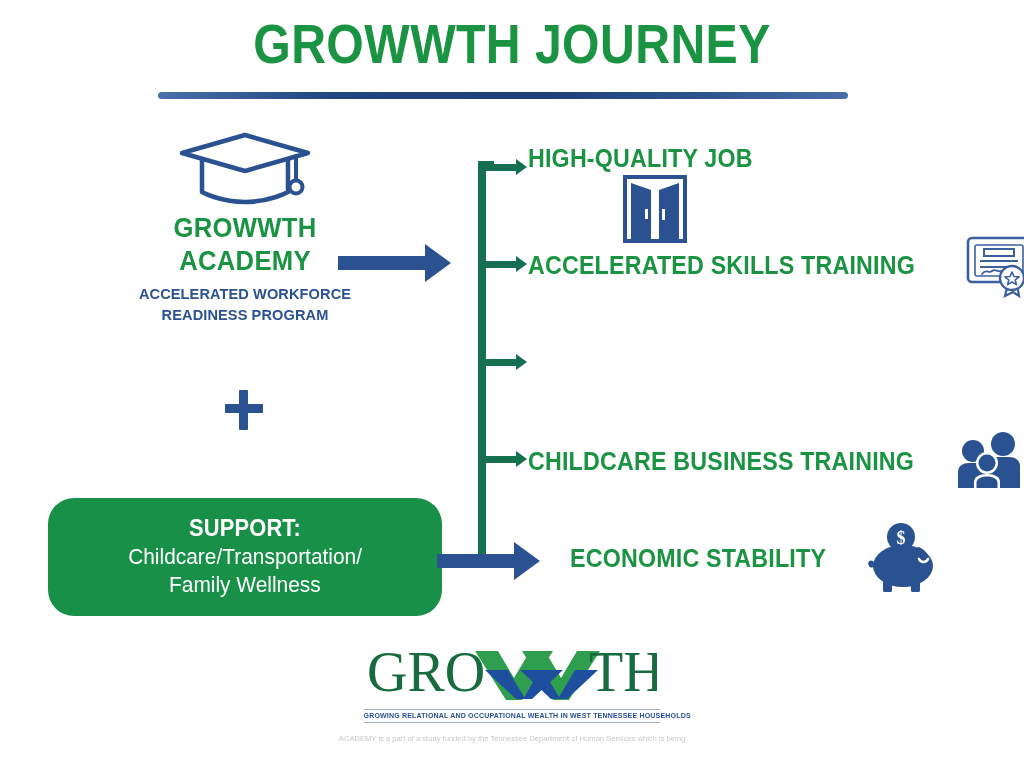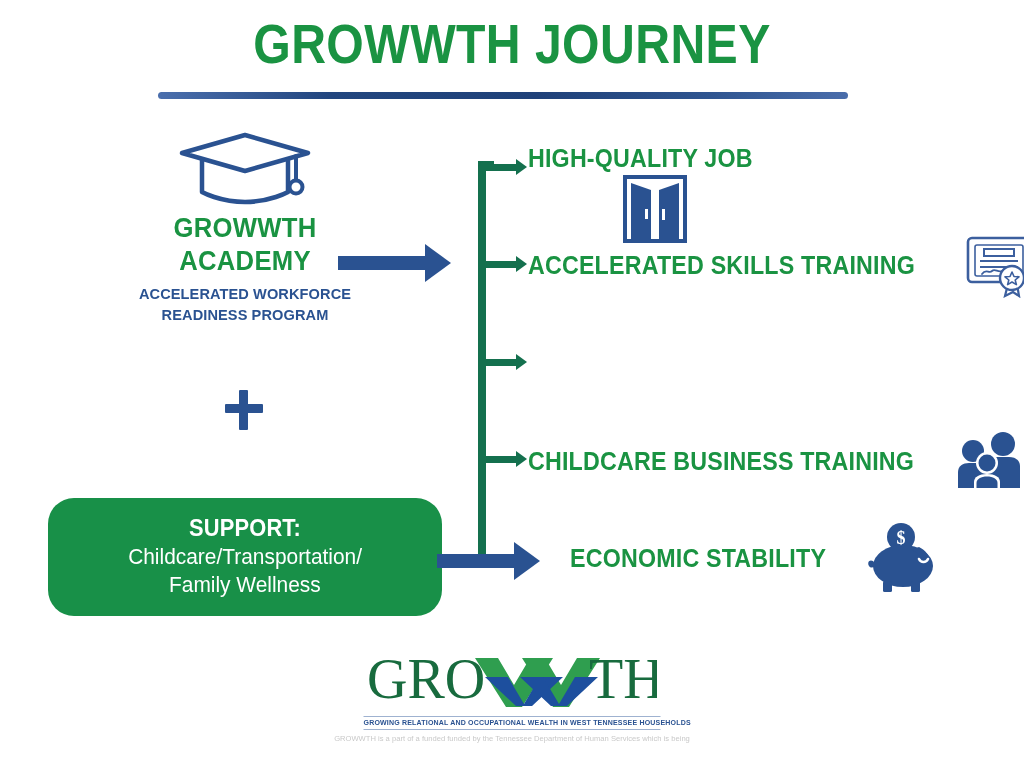--- a/index.html
+++ b/index.html
@@ -211,21 +211,20 @@
     position: absolute;
     left: 0;
     top: 645px;
     width: 1024px;
     text-align: center;
   }
   #logo-wordmark {
     position: relative;
     display: inline-block;
     height: 58px;
-    margin-top: 7px;
   }
   #logo-tagline {
     margin: 2px auto 0 auto;
     width: 300px;
     border-top: 1.2px solid #9fb2d0;
     border-bottom: 1.2px solid #9fb2d0;
     padding: 2px 0 2px 0;
     color: #2a5291;
     font-size: 7.1px;
     font-weight: bold;
@@ -378,16 +377,16 @@
         <path d="M155 6 L178 6 L194 33 L210 6 L233 6 L202 55 L186 55 Z" fill="#2f9e4f"></path>
         <path d="M118 29 L141 29 L157 56 L173 29 L196 29 L165 58 L149 58 Z" fill="#1d4f9e" transform="translate(0,-4)"></path>
         <path d="M165 29 L188 29 L204 56 L220 29 L243 29 L212 58 L196 58 Z" fill="#1d4f9e" transform="translate(-12,-4)"></path>
         <text x="222" y="46" font-family="Liberation Serif, serif" font-size="56" fill="#186b3e">TH</text>
       </svg>
     </div>
     <div id="logo-tagline">GROWING RELATIONAL AND OCCUPATIONAL WEALTH IN WEST TENNESSEE HOUSEHOLDS</div>
   </div>
 
   <div id="disclaimer">
-    <div>GROWWTH is a part of a funded funded by the Tennessee Department of Human Services which is being</div>
+    <div>ACADEMY is a part of a study funded by the Tennessee Department of Human Services which is being</div>
   </div>
 
 </div>
 
 </body></html>

